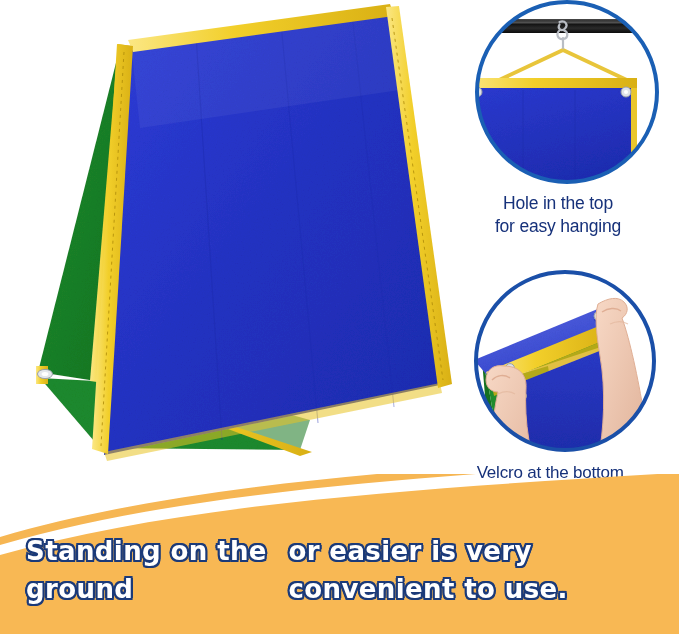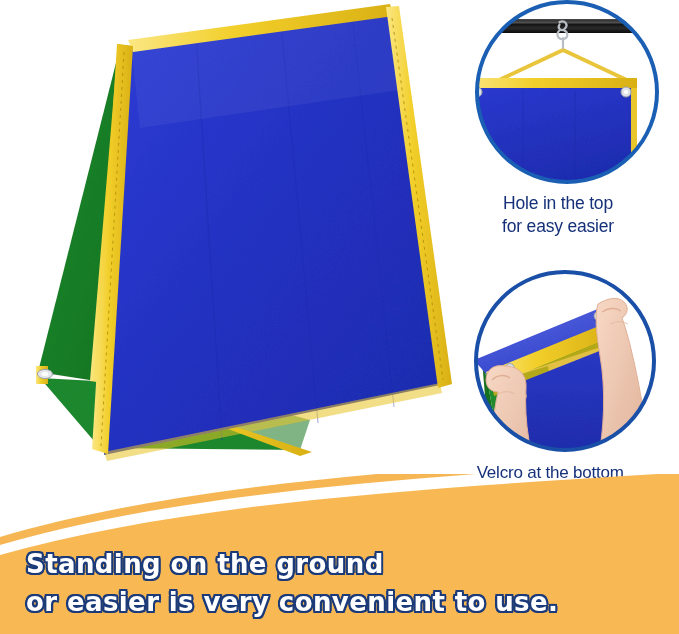--- a/index.html
+++ b/index.html
@@ -30,21 +30,21 @@
   }
   #caption-top{left:437px;top:192px;width:242px;}
   #caption-bottom{left:426px;top:462px;width:253px;font-size:17px;}
 
   
   #banner{position:absolute;left:0;top:474px;width:679px;height:160px;}
   #banner svg{display:block;}
 
   #banner-text{
     position:absolute;left:0;top:532px;width:679px;height:102px;
-    display:flex;flex-direction:column;justify-content:center;
+    display:flex;flex-direction:row;justify-content:center;
     padding-left:26px;box-sizing:border-box;
     pointer-events:none;
   }
   .banner-line{
     font-family:"DejaVu Sans","Liberation Sans",sans-serif;
     font-weight:bold;
     font-size:26px;
     line-height:1.48;
     color:#ffffff;
     letter-spacing:0.4px;
@@ -184,21 +184,21 @@
             <circle cx="171" cy="92" r="5" fill="#dfe2e7" stroke="#9aa0a8" stroke-width="1"></circle>
             <circle cx="171" cy="92" r="2" fill="#fff"></circle>
           </g>
         </g>
       </g>
 
       <circle cx="112" cy="92" r="90" fill="none" stroke="#1a5fb4" stroke-width="4"></circle>
     </svg>
   </div>
   <div class="caption" id="caption-top">Hole in the top
-for easy easier</div>
+for easy hanging</div>
 
   <div class="inset" style="left:452px;top:268px;">
     <svg width="226" height="190" viewBox="0 0 226 190" xmlns="http://www.w3.org/2000/svg">
       <defs>
         <clipPath id="clipBot">
             <circle cx="113" cy="93" r="89"></circle>
           </clipPath>
         <linearGradient id="blueTop" x1="0" y1="0" x2="0.6" y2="1">
           <stop offset="0%" stop-color="#5a69e6"></stop>
           <stop offset="100%" stop-color="#3344cf"></stop>

